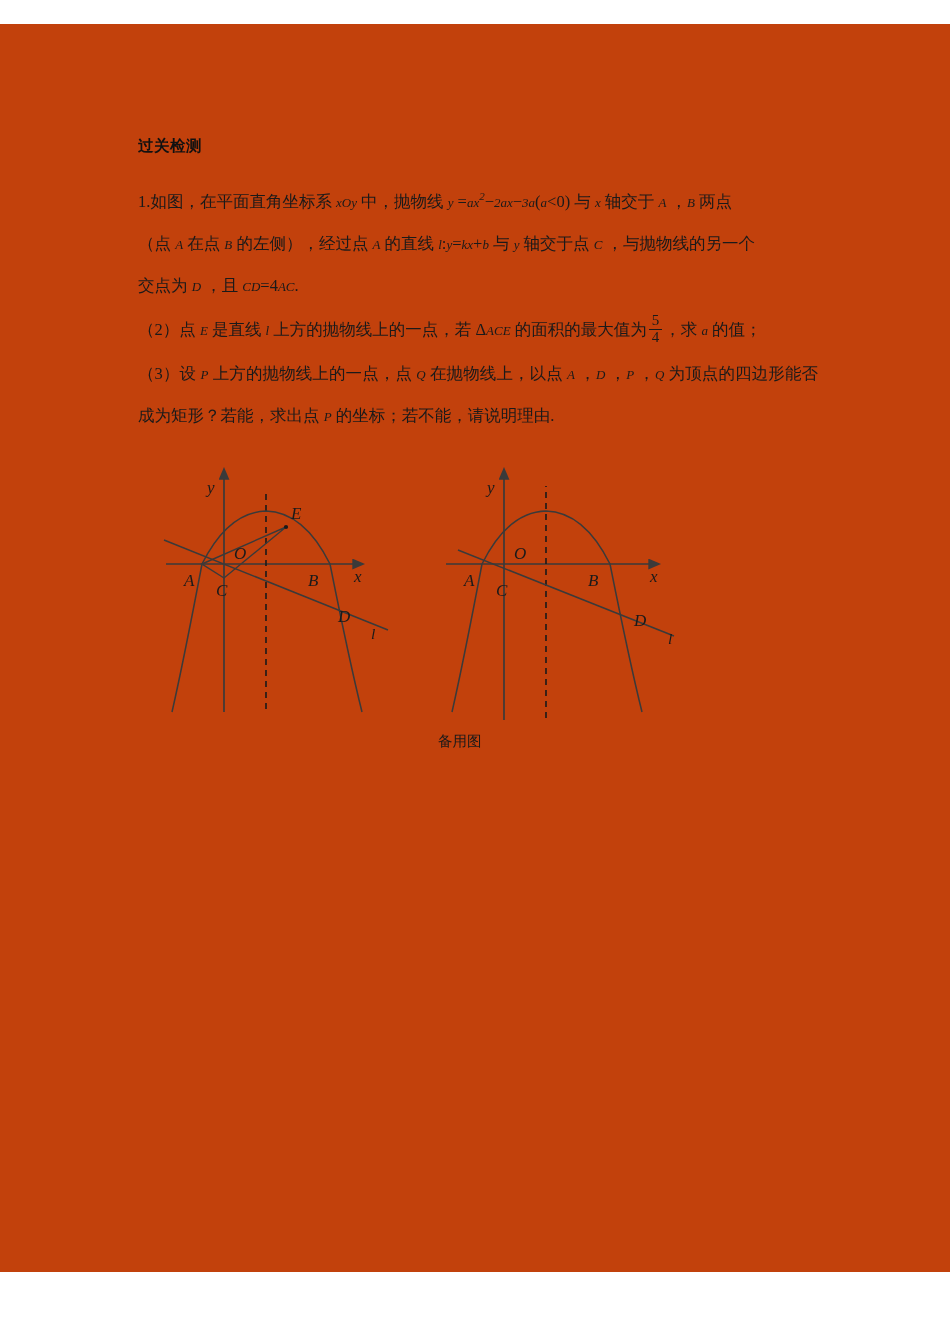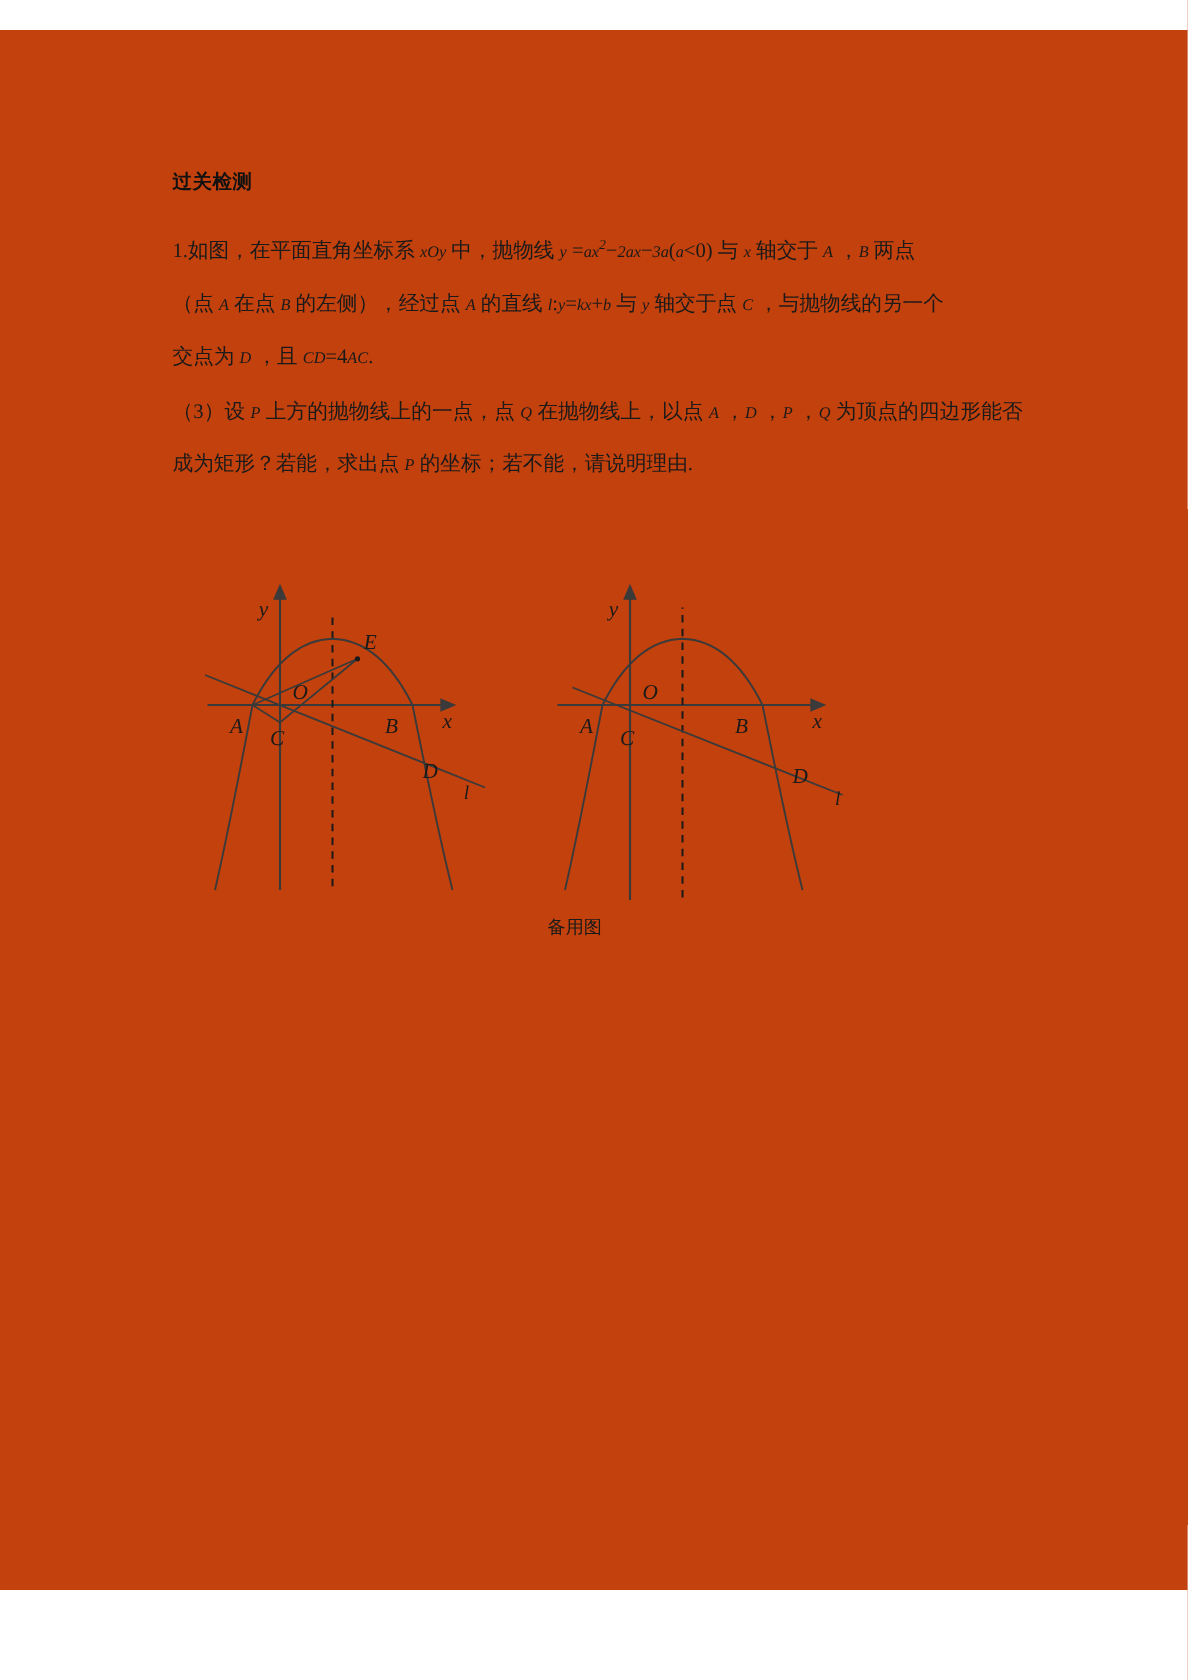--- a/index.html
+++ b/index.html
@@ -122,20 +122,21 @@
 
     <h1 class="heading">过关检测</h1>
 
     <p class="para"><span>1.如图，在平面直角坐标系 </span><span class="mi">xOy</span><span> 中，抛物线 </span><span class="mi">y</span><span class="mo"> </span><span class="mo">=</span><span class="mi">a</span><span class="mi">x</span><span class="sup">2</span><span class="mo">−</span><span class="mi">2ax</span><span class="mo">−</span><span class="mi">3a</span><span class="mo">(</span><span class="mi">a</span><span class="mo">&lt;</span><span class="mn">0</span><span class="mo">)</span><span> 与 </span><span class="mi">x</span><span> 轴交于 </span><span class="mi">A</span><span> ，</span><span class="mi">B</span><span> 两点</span></p>
 
     <p class="para"><span>（点 </span><span class="mi">A</span><span> 在点 </span><span class="mi">B</span><span> 的左侧），经过点 </span><span class="mi">A</span><span> 的直线 </span><span class="mi">l</span><span class="mo">:</span><span class="mi">y</span><span class="mo">=</span><span class="mi">k</span><span class="mi">x</span><span class="mo">+</span><span class="mi">b</span><span> 与 </span><span class="mi">y</span><span> 轴交于点 </span><span class="mi">C</span><span> ，与抛物线的另一个</span></p>
 
     <p class="para"><span>交点为 </span><span class="mi">D</span><span> ，且 </span><span class="mi">CD</span><span class="mo">=</span><span class="mn">4</span><span class="mi">AC</span><span class="mo">.</span></p>
 
 
+    <p class="para q"><span>（2）点 </span><span class="mi">E</span><span> 是直线 </span><span class="mi">l</span><span> 上方的抛物线上的一点，若 </span><span class="mo">Δ</span><span class="mi">ACE</span><span> 的面积的最大值为</span><span class="frac"><span class="num">5</span><span class="den">4</span></span><span>，求 </span><span class="mi">a</span><span> 的值；</span></p>
 
     <p class="para q"><span>（3）设 </span><span class="mi">P</span><span> 上方的抛物线上的一点，点 </span><span class="mi">Q</span><span> 在抛物线上，以点 </span><span class="mi">A</span><span> ，</span><span class="mi">D</span><span> ，</span><span class="mi">P</span><span> ，</span><span class="mi">Q</span><span> 为顶点的四</span><span>边形能否成为矩形？若能，求出点 </span><span class="mi">P</span><span> 的坐标；若不能，请说明理由.</span></p>
 
   </div>
 
   <div class="figures">
 
     <div class="fig fig-left">
       <svg width="270" height="260" viewBox="0 0 270 260">
         <defs>

